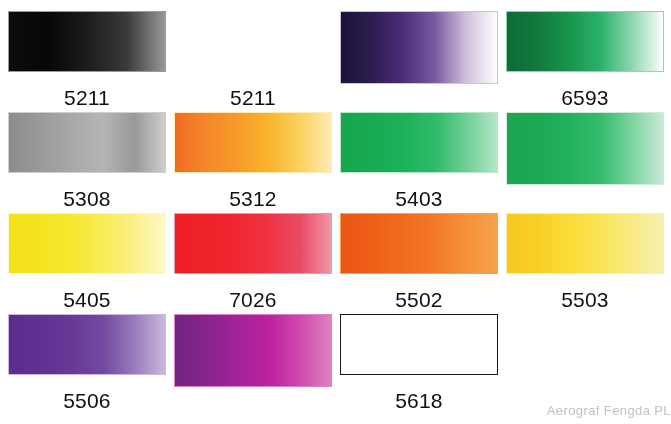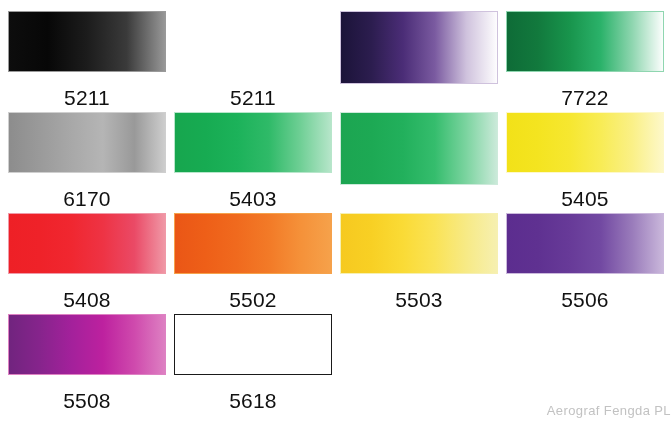--- a/index.html
+++ b/index.html
@@ -98,67 +98,70 @@
       <div class="swatch-chip blank"></div>
       <div class="swatch-label">5211</div>
     </div>
 
     <div class="swatch-cell">
       <div class="swatch-chip" style="background: linear-gradient(to right, rgb(27, 19, 56) 0%, rgb(44, 29, 79) 20%, rgb(75, 45, 119) 40%, rgb(122, 90, 160) 60%, rgb(207, 194, 221) 80%, rgb(255, 255, 255) 100%); box-shadow: rgb(207, 194, 221) 0px 0px 0px 1px inset;"></div>
     </div>
 
     <div class="swatch-cell">
       <div class="swatch-chip" style="background: linear-gradient(to right, rgb(14, 107, 55) 0%, rgb(18, 121, 61) 20%, rgb(24, 148, 76) 40%, rgb(43, 178, 106) 60%, rgb(143, 214, 176) 80%, rgb(255, 255, 255) 100%); box-shadow: rgb(143, 214, 176) 0px 0px 0px 1px inset;"></div>
-      <div class="swatch-label">7722</div>
+      <div class="swatch-label">6593</div>
     </div>
 
 
     <div class="swatch-cell">
       <div class="swatch-chip" style="background: linear-gradient(to right, rgb(140, 140, 140) 0%, rgb(154, 154, 154) 20%, rgb(168, 168, 168) 40%, rgb(181, 181, 181) 60%, rgb(153, 153, 153) 80%, rgb(207, 207, 207) 100%); box-shadow: rgb(207, 207, 207) 0px 0px 0px 1px inset;"></div>
-      <div class="swatch-label">6170</div>
+      <div class="swatch-label">5308</div>
     </div>
 
+    <div class="swatch-cell">
+      <div class="swatch-chip" style="background: linear-gradient(to right, rgb(239, 106, 34) 0%, rgb(245, 134, 42) 20%, rgb(247, 154, 40) 40%, rgb(249, 180, 44) 60%, rgb(251, 210, 95) 80%, rgb(253, 236, 184) 100%); box-shadow: rgb(253, 236, 184) 0px 0px 0px 1px inset;"></div>
+      <div class="swatch-label">5312</div>
+    </div>
 
     <div class="swatch-cell">
       <div class="swatch-chip" style="background: linear-gradient(to right, rgb(23, 166, 78) 0%, rgb(23, 171, 82) 20%, rgb(28, 178, 90) 40%, rgb(47, 186, 104) 60%, rgb(111, 207, 149) 80%, rgb(184, 230, 203) 100%); box-shadow: rgb(184, 230, 203) 0px 0px 0px 1px inset;"></div>
       <div class="swatch-label">5403</div>
     </div>
 
     <div class="swatch-cell">
       <div class="swatch-chip" style="background: linear-gradient(to right, rgb(28, 165, 81) 0%, rgb(29, 169, 84) 20%, rgb(34, 176, 92) 40%, rgb(53, 189, 109) 60%, rgb(124, 212, 160) 80%, rgb(205, 234, 219) 100%); box-shadow: rgb(205, 234, 219) 0px 0px 0px 1px inset;"></div>
     </div>
 
     <div class="swatch-cell">
       <div class="swatch-chip" style="background: linear-gradient(to right, rgb(242, 225, 24) 0%, rgb(244, 228, 32) 20%, rgb(246, 231, 48) 40%, rgb(248, 236, 85) 60%, rgb(250, 240, 135) 80%, rgb(253, 248, 203) 100%); box-shadow: rgb(253, 248, 203) 0px 0px 0px 1px inset;"></div>
       <div class="swatch-label">5405</div>
     </div>
 
     <div class="swatch-cell">
       <div class="swatch-chip" style="background: linear-gradient(to right, rgb(238, 32, 38) 0%, rgb(239, 34, 41) 20%, rgb(240, 39, 48) 40%, rgb(238, 51, 68) 60%, rgb(234, 74, 102) 80%, rgb(240, 154, 168) 100%); box-shadow: rgb(240, 154, 168) 0px 0px 0px 1px inset;"></div>
-      <div class="swatch-label">5408</div>
+      <div class="swatch-label">7026</div>
     </div>
 
     <div class="swatch-cell">
       <div class="swatch-chip" style="background: linear-gradient(to right, rgb(234, 86, 22) 0%, rgb(238, 95, 24) 20%, rgb(240, 106, 30) 40%, rgb(242, 122, 39) 60%, rgb(245, 145, 57) 80%, rgb(246, 162, 75) 100%); box-shadow: rgb(246, 162, 75) 0px 0px 0px 1px inset;"></div>
       <div class="swatch-label">5502</div>
     </div>
 
     <div class="swatch-cell">
       <div class="swatch-chip" style="background: linear-gradient(to right, rgb(246, 201, 32) 0%, rgb(248, 208, 36) 20%, rgb(250, 219, 54) 40%, rgb(250, 227, 86) 60%, rgb(247, 234, 134) 80%, rgb(246, 240, 178) 100%); box-shadow: rgb(246, 240, 178) 0px 0px 0px 1px inset;"></div>
       <div class="swatch-label">5503</div>
     </div>
 
     <div class="swatch-cell">
       <div class="swatch-chip" style="background: linear-gradient(to right, rgb(92, 45, 143) 0%, rgb(95, 49, 145) 20%, rgb(103, 58, 152) 40%, rgb(114, 73, 162) 60%, rgb(154, 124, 187) 80%, rgb(203, 185, 220) 100%); box-shadow: rgb(203, 185, 220) 0px 0px 0px 1px inset;"></div>
       <div class="swatch-label">5506</div>
     </div>
 
     <div class="swatch-cell">
       <div class="swatch-chip" style="background: linear-gradient(to right, rgb(112, 36, 126) 0%, rgb(134, 36, 140) 20%, rgb(163, 33, 155) 40%, rgb(189, 33, 159) 60%, rgb(207, 74, 173) 80%, rgb(222, 130, 195) 100%); box-shadow: rgb(222, 130, 195) 0px 0px 0px 1px inset;"></div>
-      <div class="swatch-label">5508</div>
     </div>
 
     <div class="swatch-cell">
       <div class="swatch-chip bordered" style="background: rgb(255, 255, 255); border-color: rgb(26, 26, 26);"></div>
       <div class="swatch-label">5618</div>
     </div>
 
   </div>
 
   <div class="watermark">Aerograf Fengda PL</div>

